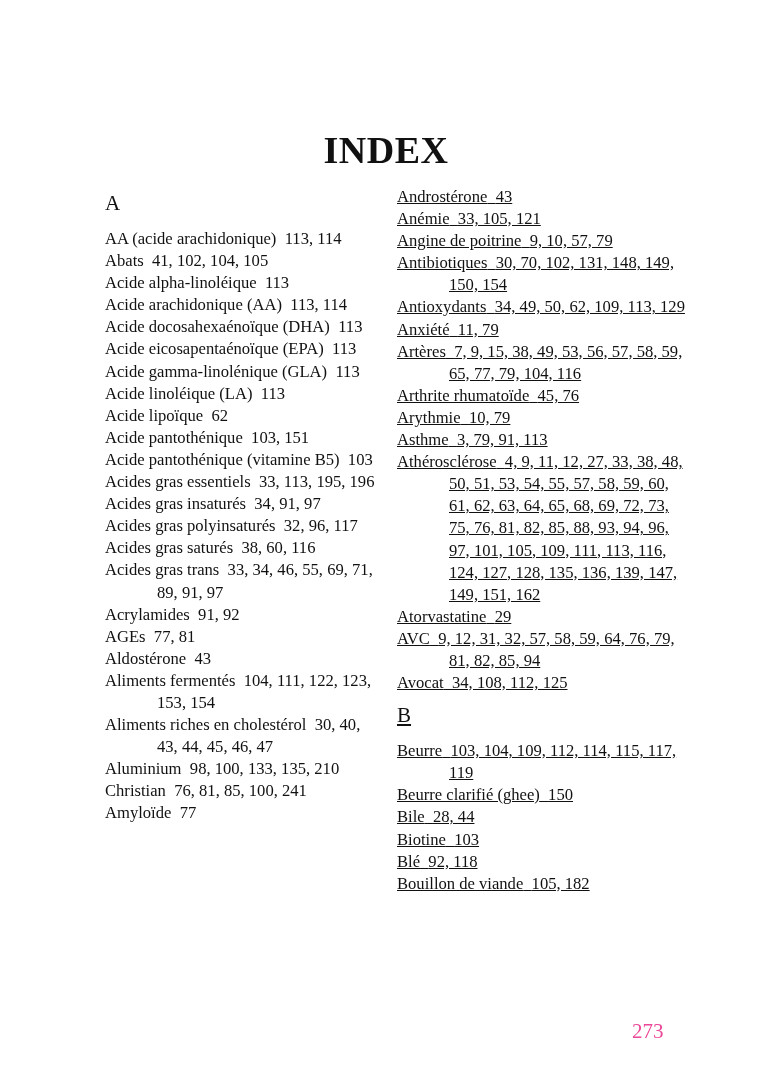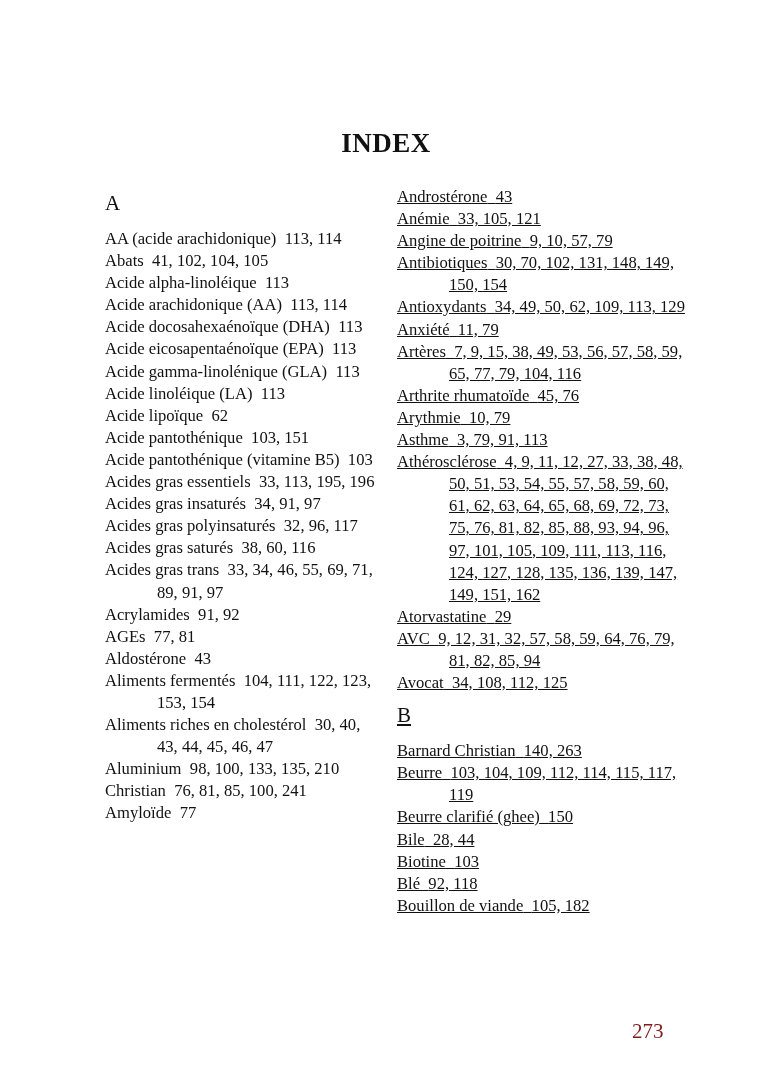--- a/index.html
+++ b/index.html
@@ -3,32 +3,32 @@
 <meta charset="utf-8">
 <style>
   html, body { margin: 0; padding: 0; background: #ffffff; }
   body {
     width: 772px; height: 1080px; position: relative; overflow: hidden;
     font-family: "Liberation Serif", "DejaVu Serif", serif;
     color: #111111;
   }
   .title {
     position: absolute; left: 0; width: 772px; top: 128px;
-    text-align: center; font-weight: bold; font-size: 27px; letter-spacing: 0.5px;
+    text-align: center; font-weight: bold; font-size: 38px; letter-spacing: 0.5px;
   }
   .col { position: absolute; top: 186px; font-size: 16.6px; line-height: 22.1px; }
   .col.left { left: 105px; width: 280px; }
   .col.right { left: 397px; width: 290px; text-decoration: underline; }
   .letter { font-size: 21px; line-height: 26px; margin: 4px 0 12px 0; }
   .col.right .letter { margin-top: 8px; }
   .entry { padding-left: 52px; text-indent: -52px; }
   .entry .term { }
   .entry .pages { }
   .pageno {
-    position: absolute; left: 632px; top: 1019px; font-size: 21px; color: #7f1d1d;
+    position: absolute; left: 632px; top: 1019px; font-size: 21px; color: #ec4899;
   }
 </style>
 </head>
 <body>
 
 <div class="title">INDEX</div>
 
 <div class="col left">
   <div class="letter">A</div>
   <div>
@@ -71,21 +71,20 @@
       <div class="entry"><span class="term">Arthrite rhumatoïde</span>&nbsp;&nbsp;<span class="pages">45, 76</span></div>
       <div class="entry"><span class="term">Arythmie</span>&nbsp;&nbsp;<span class="pages">10, 79</span></div>
       <div class="entry"><span class="term">Asthme</span>&nbsp;&nbsp;<span class="pages">3, 79, 91, 113</span></div>
       <div class="entry"><span class="term">Athérosclérose</span>&nbsp;&nbsp;<span class="pages">4, 9, 11, 12, 27, 33, 38, 48, 50, 51, 53, 54, 55, 57, 58, 59, 60, 61, 62, 63, 64, 65, 68, 69, 72, 73, 75, 76, 81, 82, 85, 88, 93, 94, 96, 97, 101, 105, 109, 111, 113, 116, 124, 127, 128, 135, 136, 139, 147, 149, 151, 162</span></div>
       <div class="entry"><span class="term">Atorvastatine</span>&nbsp;&nbsp;<span class="pages">29</span></div>
       <div class="entry"><span class="term">AVC</span>&nbsp;&nbsp;<span class="pages">9, 12, 31, 32, 57, 58, 59, 64, 76, 79, 81, 82, 85, 94</span></div>
       <div class="entry"><span class="term">Avocat</span>&nbsp;&nbsp;<span class="pages">34, 108, 112, 125</span></div>
     </div>
   <div class="letter">B</div>
   <div>
-      <div class="entry"><span class="term">Barnard Christian</span>&nbsp;&nbsp;<span class="pages">140, 263</span></div>
       <div class="entry"><span class="term">Beurre</span>&nbsp;&nbsp;<span class="pages">103, 104, 109, 112, 114, 115, 117, 119</span></div>
       <div class="entry"><span class="term">Beurre clarifié (ghee)</span>&nbsp;&nbsp;<span class="pages">150</span></div>
       <div class="entry"><span class="term">Bile</span>&nbsp;&nbsp;<span class="pages">28, 44</span></div>
       <div class="entry"><span class="term">Biotine</span>&nbsp;&nbsp;<span class="pages">103</span></div>
       <div class="entry"><span class="term">Blé</span>&nbsp;&nbsp;<span class="pages">92, 118</span></div>
       <div class="entry"><span class="term">Bouillon de viande</span>&nbsp;&nbsp;<span class="pages">105, 182</span></div>
     </div>
 </div>
 
 <div class="pageno">273</div>

